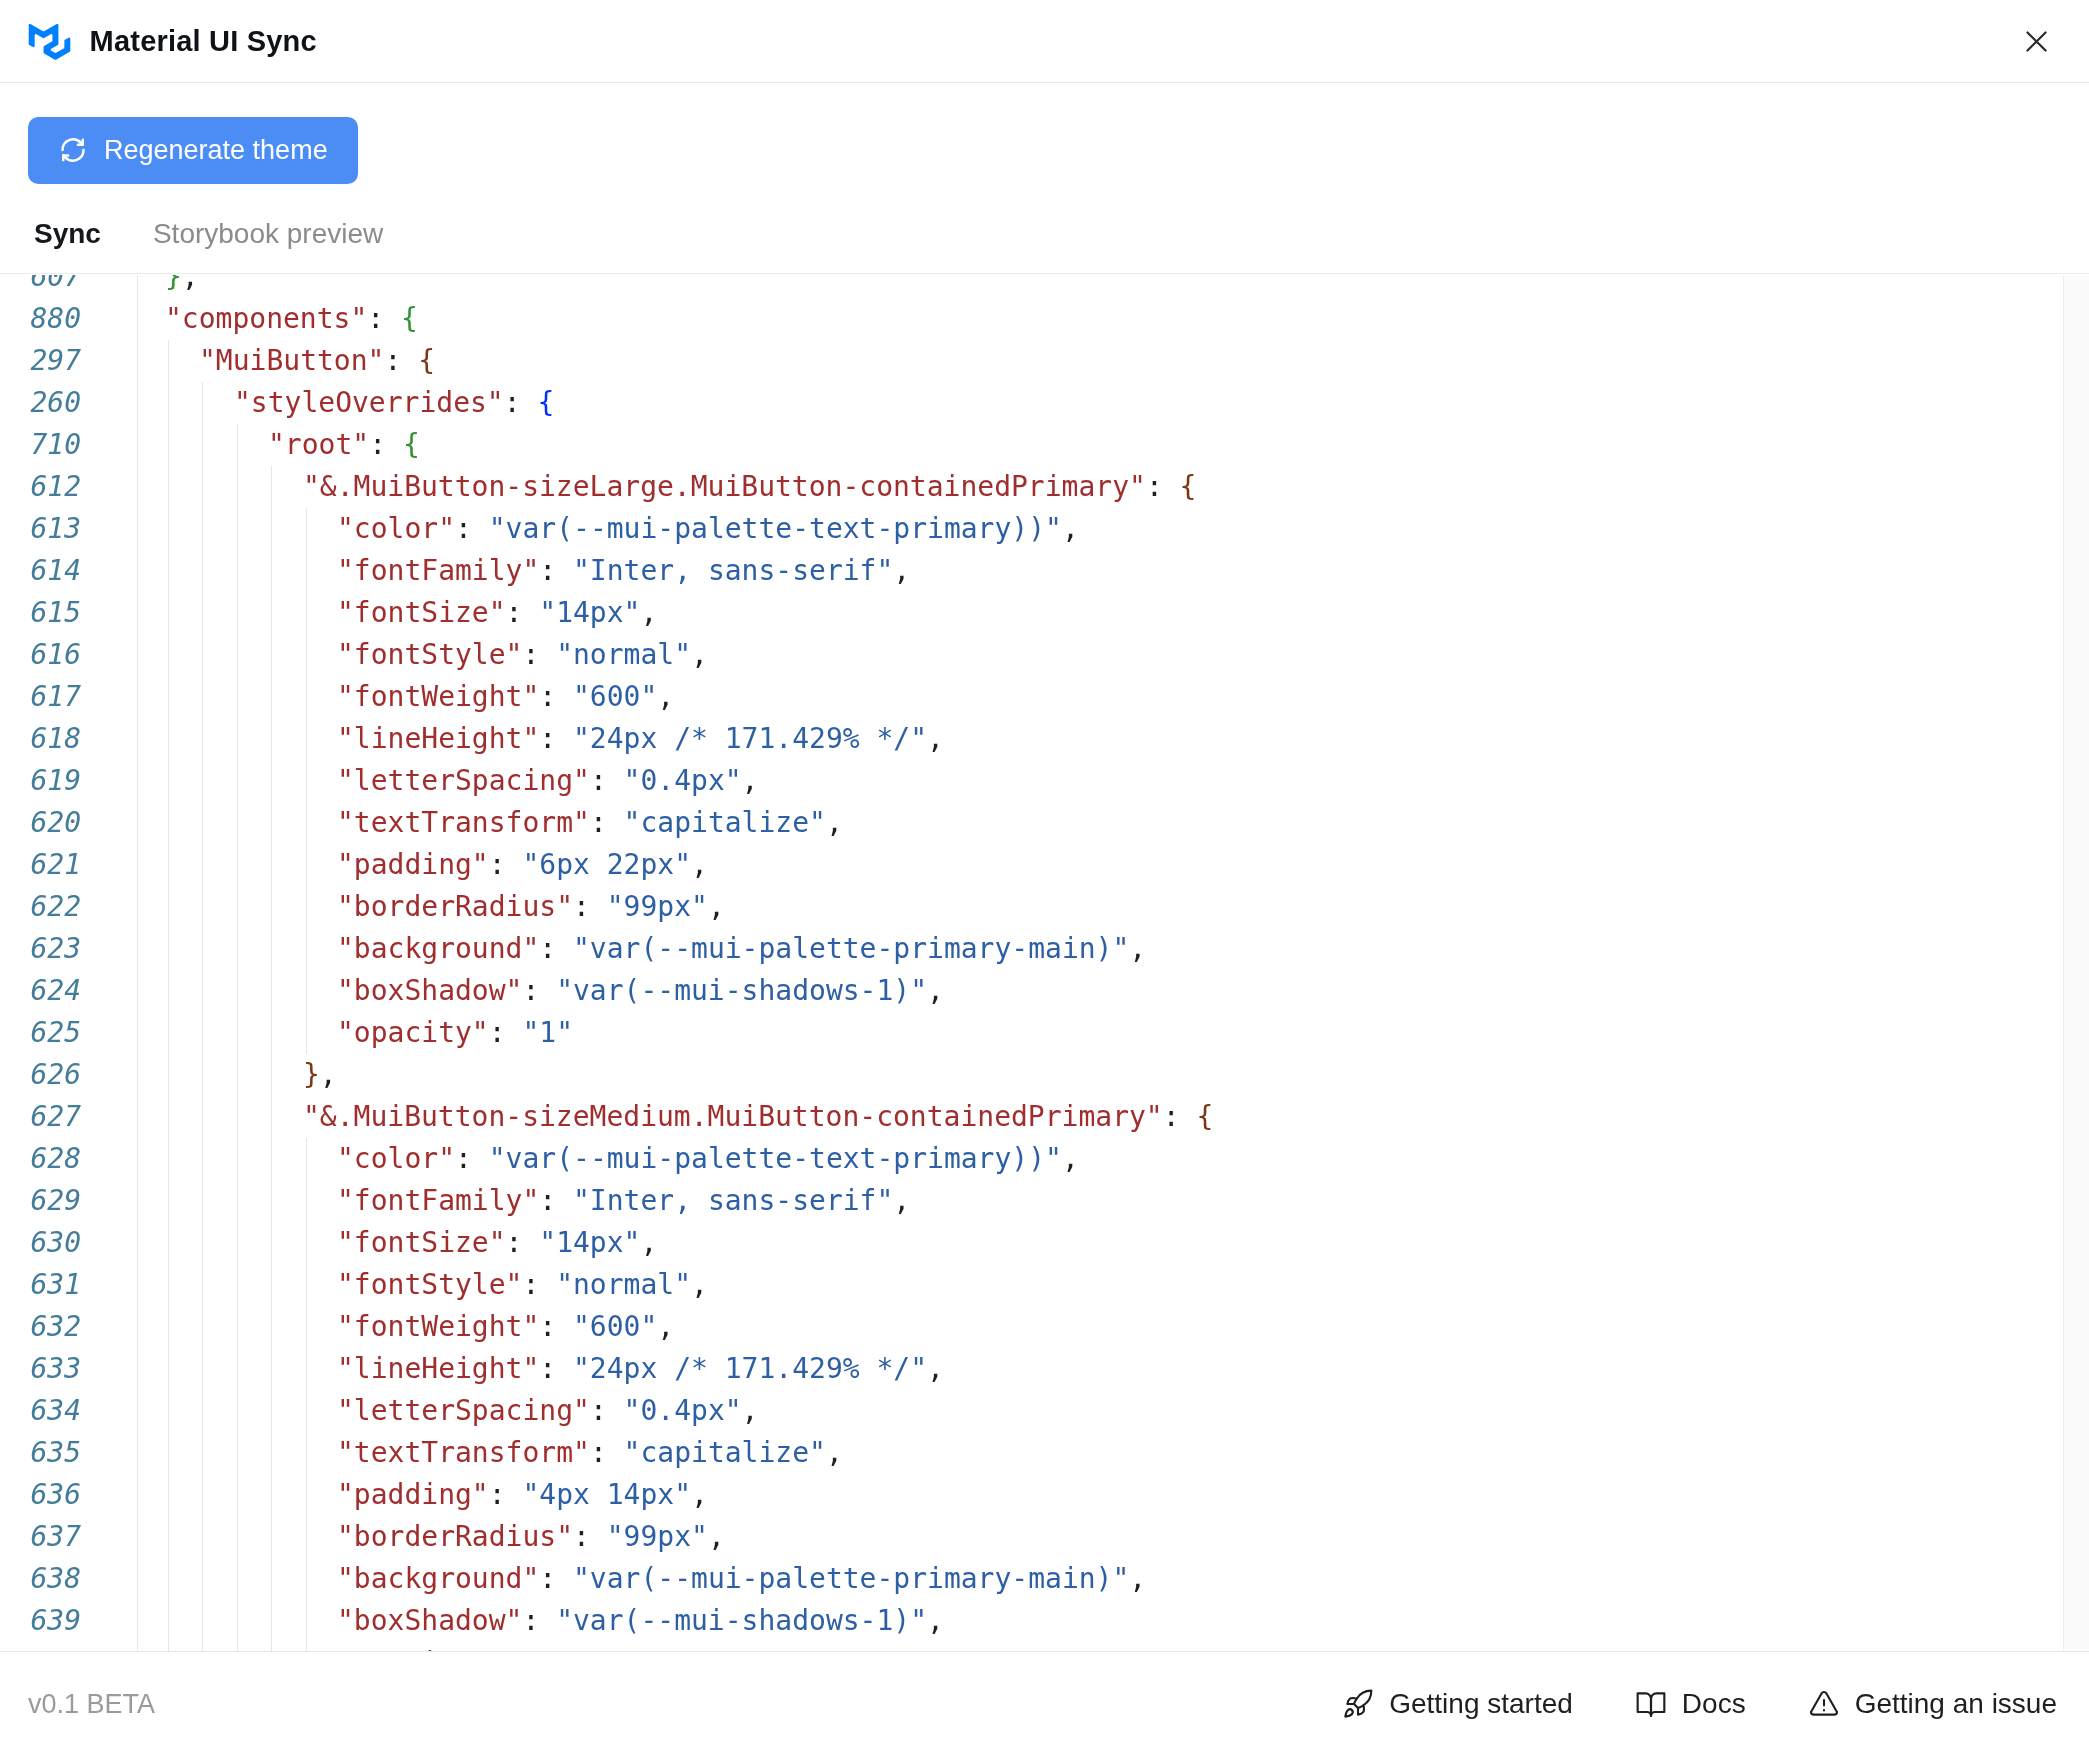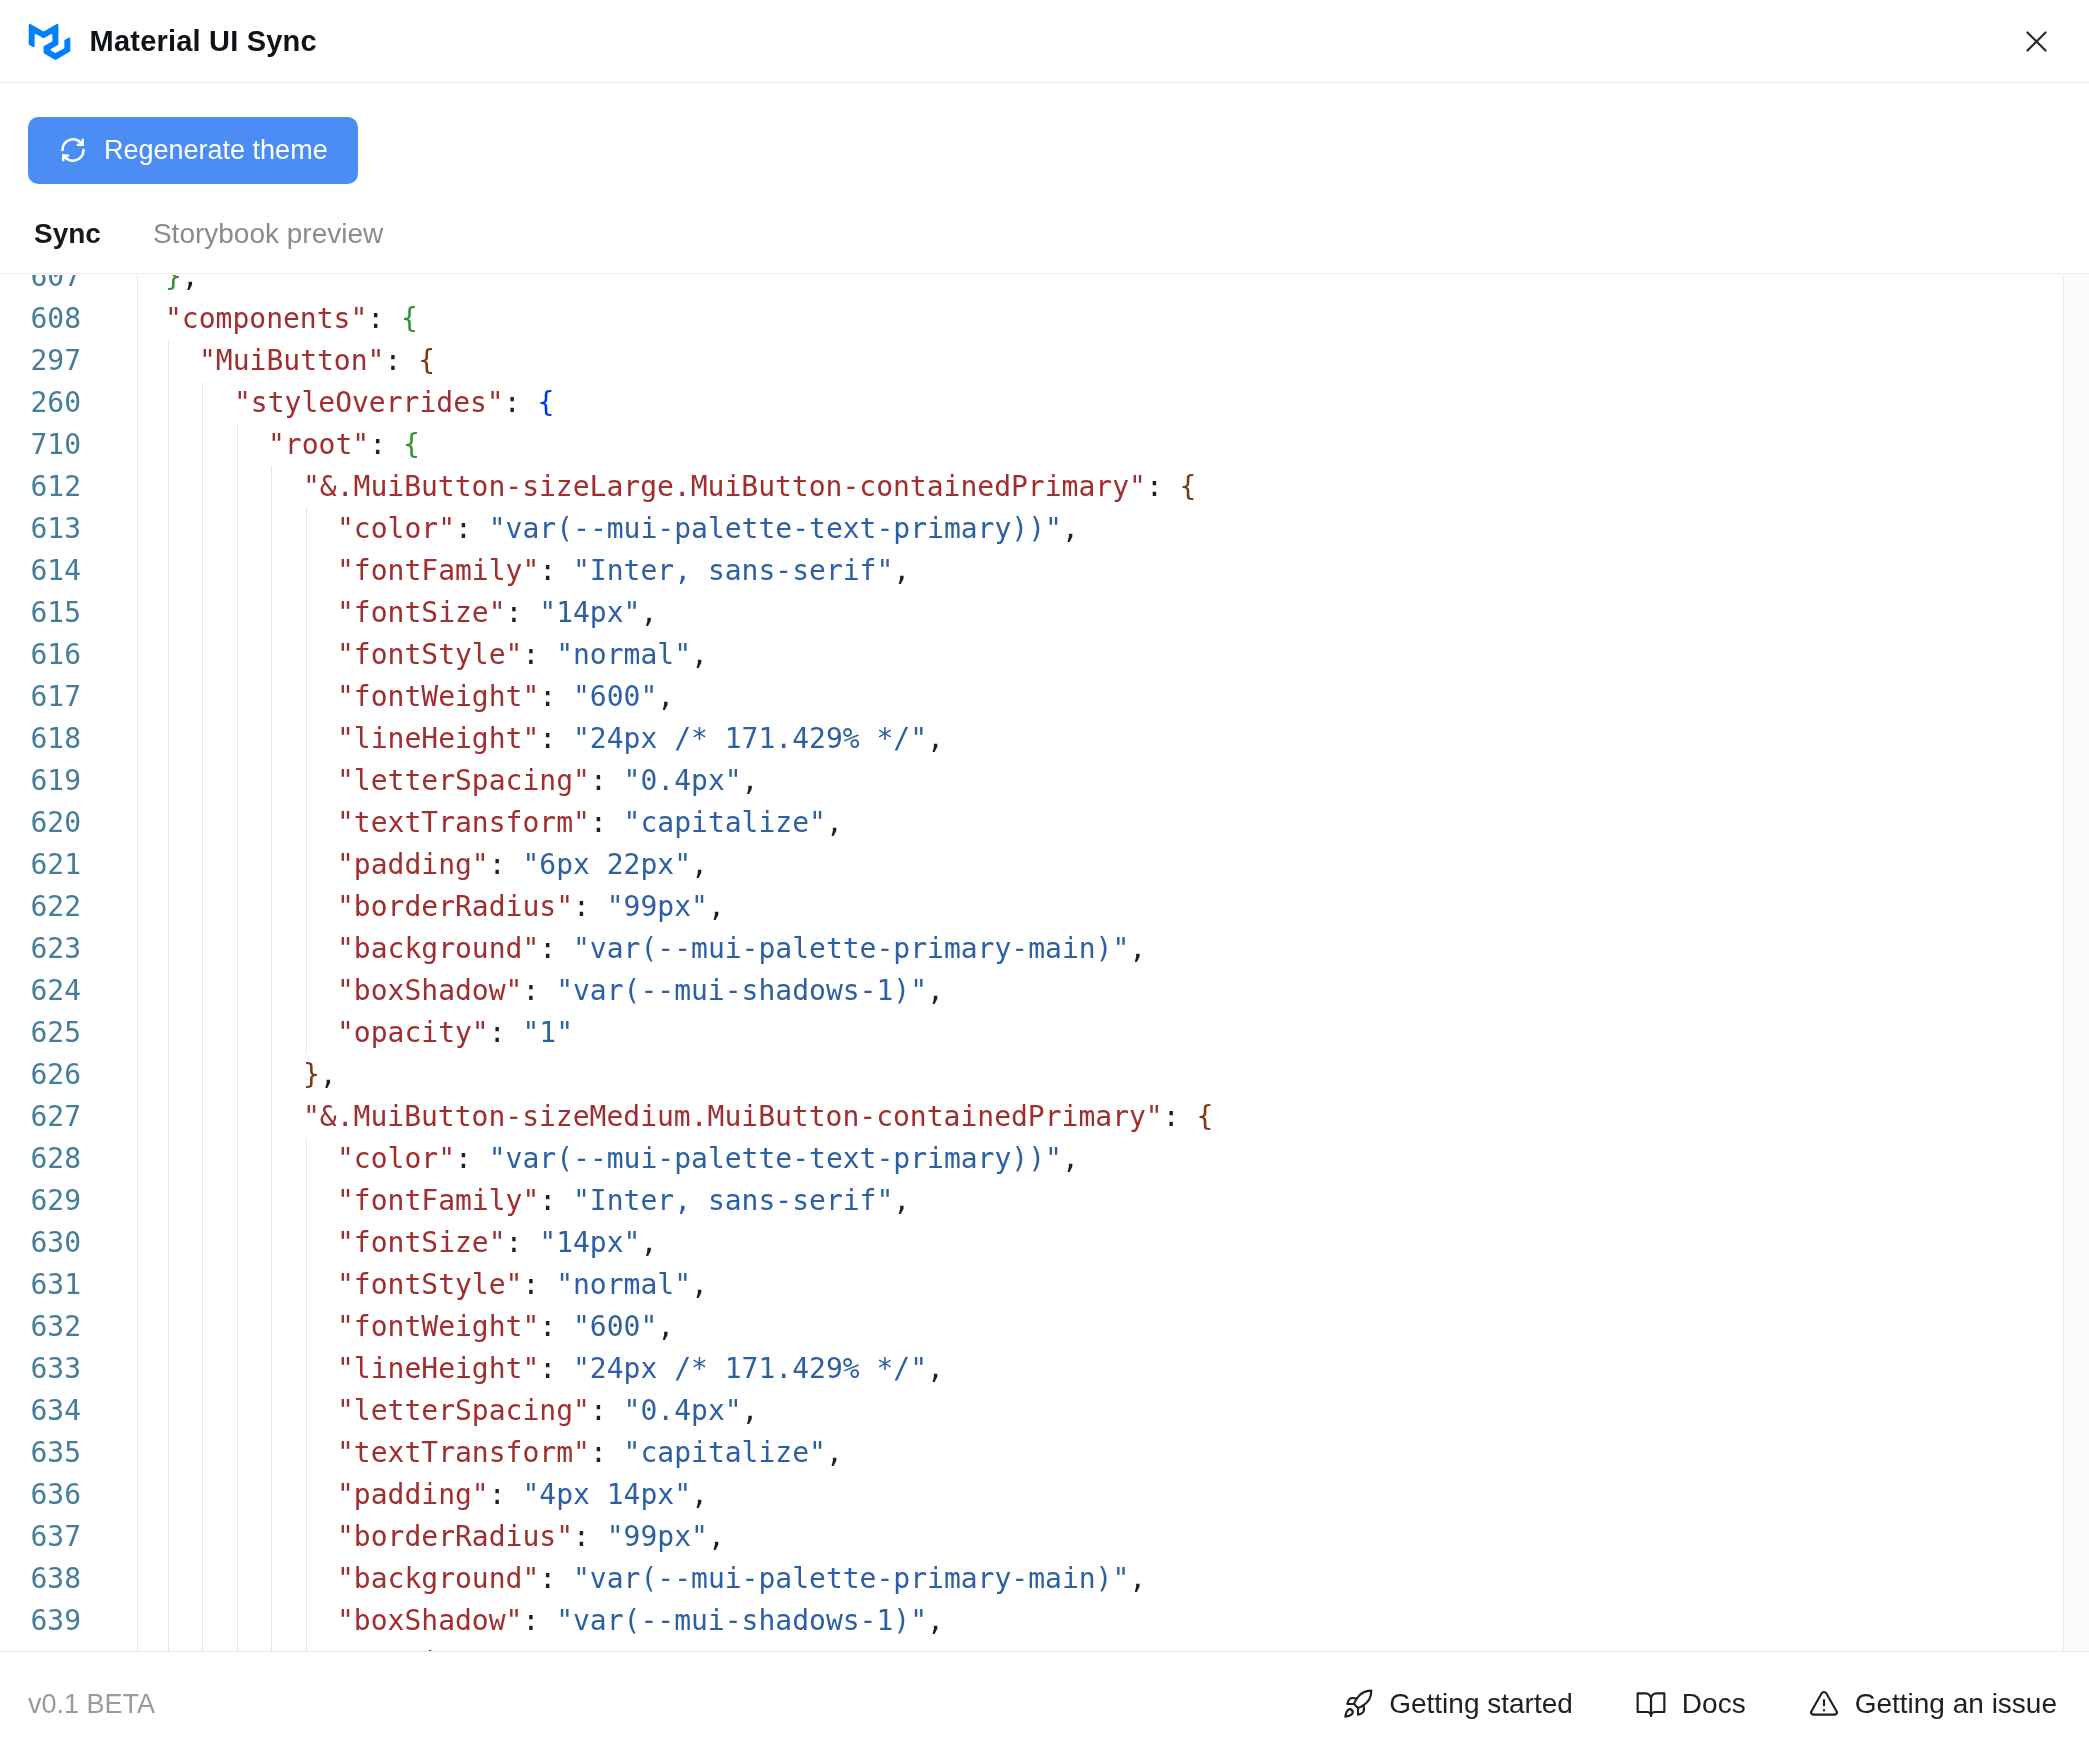--- a/index.html
+++ b/index.html
@@ -36,21 +36,21 @@
   .tab.inactive{color:#8b8b8b;font-weight:400;}
 
   
   .editor{position:absolute;top:275px;bottom:105px;left:0;right:0;overflow:hidden;
           font-family:"DejaVu Sans Mono","Liberation Mono",monospace;font-size:28px;background:#fff;}
   .gutter-sep{position:absolute;left:137px;top:0;bottom:0;width:0.9px;background:#e8e8e8;}
   .scroll-track{position:absolute;right:0;top:0;bottom:0;width:25px;
                 border-left:0.9px solid #ededed;background:#fbfbfb;}
   .code-lines{position:absolute;left:0;right:26px;top:-18.6px;}
   .line{display:flex;height:42px;line-height:42px;white-space:pre;}
-  .ln{width:81px;flex:none;text-align:right;color:var(--c-ln,#447d9a);user-select:none;}
+  .ln{width:81px;flex:none;text-align:right;color:var(--c-ln,#447d9a);user-select:none;font-style:italic;}
   .content{position:relative;flex:1;display:block;}
   .guide{position:absolute;top:0;bottom:0;width:0.9px;background:#e6e6e6;}
   .tk-k{color:var(--c-key,#a02e2e);}
   .tk-s{color:var(--c-str,#2d5fa5);}
   .tk-p{color:var(--c-pun,#1f1f1f);}
   .tk-bg{color:var(--c-bgr,#319331);}
   .tk-bb{color:var(--c-bbr,#7b3814);}
   .tk-bu{color:var(--c-bbl,#0431fa);}
 
   
@@ -97,21 +97,21 @@
 </div>
 
 <div class="tabs">
   <button class="tab active">Sync</button>
   <button class="tab inactive">Storybook preview</button>
 </div>
 
 <div class="editor">
   <div class="code-lines">
       <div class="line"><span class="ln">607</span><span class="content" style="padding-left: 84px;"><span class="tk-bg">}</span><span class="tk-p">,</span></span></div>
-      <div class="line"><span class="ln">608</span><span class="content" style="padding-left: 84px;"><span class="tk-k">"components"</span><span class="tk-p">: </span><span class="tk-bg">{</span></span></div>
+      <div class="line"><span class="ln">880</span><span class="content" style="padding-left: 84px;"><span class="tk-k">"components"</span><span class="tk-p">: </span><span class="tk-bg">{</span></span></div>
       <div class="line"><span class="ln">297</span><span class="content" style="padding-left: 118px;"><span class="guide" style="left: 87px;"></span><span class="tk-k">"MuiButton"</span><span class="tk-p">: </span><span class="tk-bb">{</span></span></div>
       <div class="line"><span class="ln">260</span><span class="content" style="padding-left: 153px;"><span class="guide" style="left: 87px;"></span><span class="guide" style="left: 121px;"></span><span class="tk-k">"styleOverrides"</span><span class="tk-p">: </span><span class="tk-bu">{</span></span></div>
       <div class="line"><span class="ln">710</span><span class="content" style="padding-left: 187px;"><span class="guide" style="left: 87px;"></span><span class="guide" style="left: 121px;"></span><span class="guide" style="left: 156px;"></span><span class="tk-k">"root"</span><span class="tk-p">: </span><span class="tk-bg">{</span></span></div>
       <div class="line"><span class="ln">612</span><span class="content" style="padding-left: 222px;"><span class="guide" style="left: 87px;"></span><span class="guide" style="left: 121px;"></span><span class="guide" style="left: 156px;"></span><span class="guide" style="left: 190px;"></span><span class="tk-k">"&amp;.MuiButton-sizeLarge.MuiButton-containedPrimary"</span><span class="tk-p">: </span><span class="tk-bb">{</span></span></div>
       <div class="line"><span class="ln">613</span><span class="content" style="padding-left: 256px;"><span class="guide" style="left: 87px;"></span><span class="guide" style="left: 121px;"></span><span class="guide" style="left: 156px;"></span><span class="guide" style="left: 190px;"></span><span class="guide" style="left: 225px;"></span><span class="tk-k">"color"</span><span class="tk-p">: </span><span class="tk-s">"var(--mui-palette-text-primary))"</span><span class="tk-p">,</span></span></div>
       <div class="line"><span class="ln">614</span><span class="content" style="padding-left: 256px;"><span class="guide" style="left: 87px;"></span><span class="guide" style="left: 121px;"></span><span class="guide" style="left: 156px;"></span><span class="guide" style="left: 190px;"></span><span class="guide" style="left: 225px;"></span><span class="tk-k">"fontFamily"</span><span class="tk-p">: </span><span class="tk-s">"Inter, sans-serif"</span><span class="tk-p">,</span></span></div>
       <div class="line"><span class="ln">615</span><span class="content" style="padding-left: 256px;"><span class="guide" style="left: 87px;"></span><span class="guide" style="left: 121px;"></span><span class="guide" style="left: 156px;"></span><span class="guide" style="left: 190px;"></span><span class="guide" style="left: 225px;"></span><span class="tk-k">"fontSize"</span><span class="tk-p">: </span><span class="tk-s">"14px"</span><span class="tk-p">,</span></span></div>
       <div class="line"><span class="ln">616</span><span class="content" style="padding-left: 256px;"><span class="guide" style="left: 87px;"></span><span class="guide" style="left: 121px;"></span><span class="guide" style="left: 156px;"></span><span class="guide" style="left: 190px;"></span><span class="guide" style="left: 225px;"></span><span class="tk-k">"fontStyle"</span><span class="tk-p">: </span><span class="tk-s">"normal"</span><span class="tk-p">,</span></span></div>
       <div class="line"><span class="ln">617</span><span class="content" style="padding-left: 256px;"><span class="guide" style="left: 87px;"></span><span class="guide" style="left: 121px;"></span><span class="guide" style="left: 156px;"></span><span class="guide" style="left: 190px;"></span><span class="guide" style="left: 225px;"></span><span class="tk-k">"fontWeight"</span><span class="tk-p">: </span><span class="tk-s">"600"</span><span class="tk-p">,</span></span></div>
       <div class="line"><span class="ln">618</span><span class="content" style="padding-left: 256px;"><span class="guide" style="left: 87px;"></span><span class="guide" style="left: 121px;"></span><span class="guide" style="left: 156px;"></span><span class="guide" style="left: 190px;"></span><span class="guide" style="left: 225px;"></span><span class="tk-k">"lineHeight"</span><span class="tk-p">: </span><span class="tk-s">"24px /* 171.429% */"</span><span class="tk-p">,</span></span></div>

